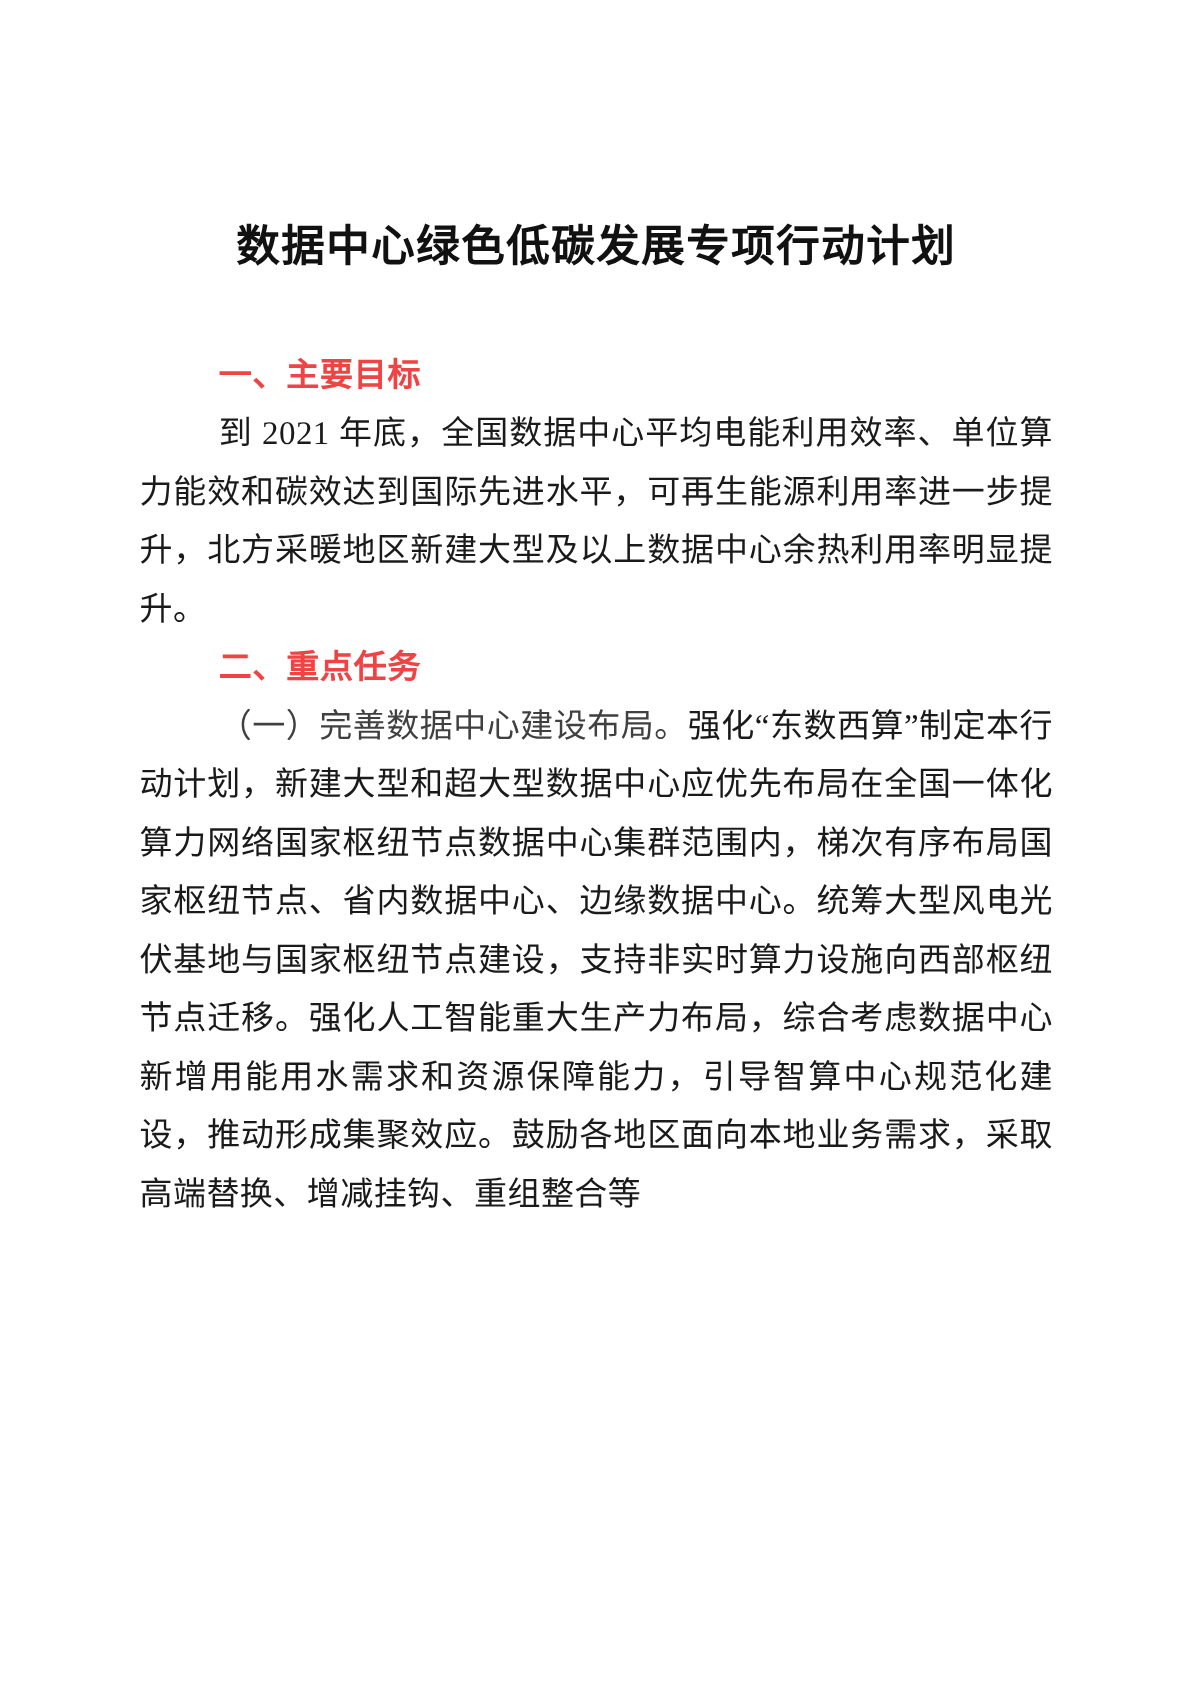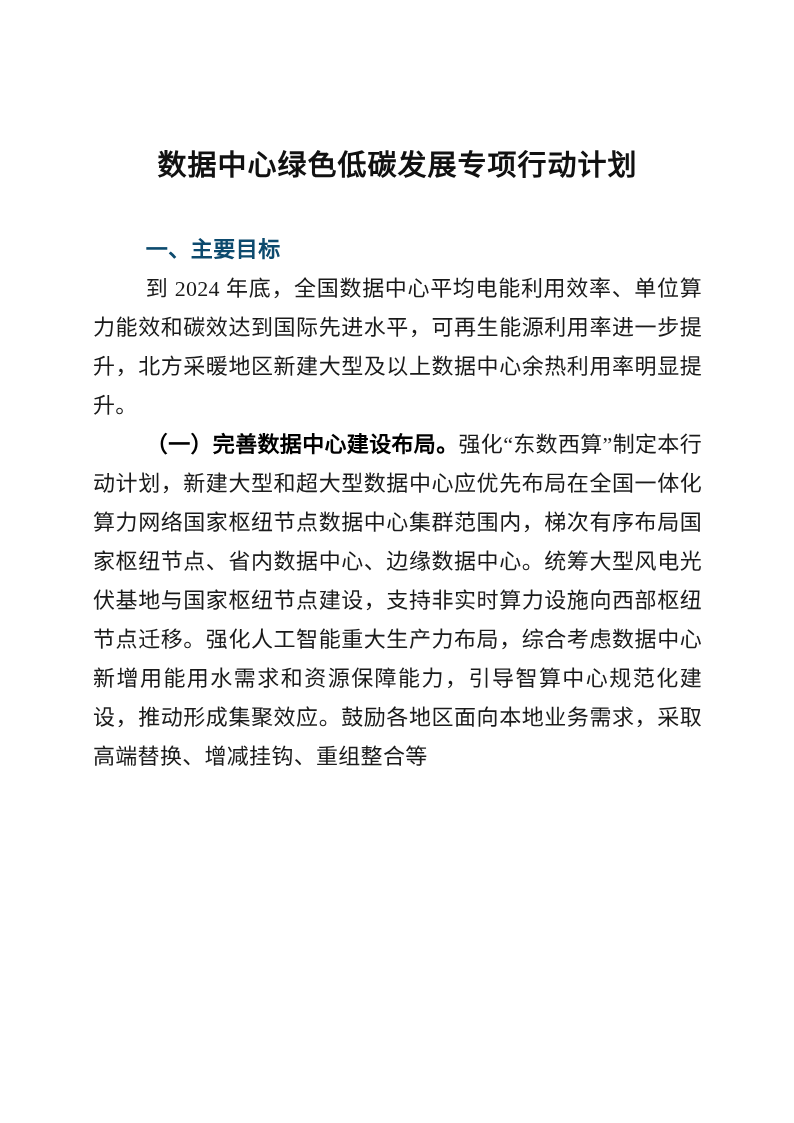--- a/index.html
+++ b/index.html
@@ -39,34 +39,35 @@
     color: #1a1a1a;
   }
   .heading {
     font-family: "Liberation Sans", "DejaVu Sans", sans-serif;
     font-size: 22px;
     line-height: 39px;
     font-weight: 700;
     text-indent: 2.4em;
     margin: 0;
     letter-spacing: 0.5px;
-    color: #0c4a6e;
+    color: #ef4444;
   }
   .lead {
-    font-weight: 700;
-    color: #000000;
+    font-weight: 400;
+    color: #404040;
   }
 </style>
 </head>
 <body>
 
 <div class="page">
   <h1 class="doc-title">数据中心绿色低碳发展专项行动计划</h1>
 
 
   <h2 class="heading">一、主要目标</h2>
 
 
-  <p class="para">到 2024 年底，全国数据中心平均电能利用效率、单位算力能效和碳效达到国际先进水平，可再生能源利用率进一步提升，北方采暖地区新建大型及以上数据中心余热利用率明显提升。</p>
+  <p class="para">到 2021 年底，全国数据中心平均电能利用效率、单位算力能效和碳效达到国际先进水平，可再生能源利用率进一步提升，北方采暖地区新建大型及以上数据中心余热利用率明显提升。</p>
 
+  <h2 class="heading">二、重点任务</h2>
 
   <p class="para"><span class="lead">（一）完善数据中心建设布局。</span><span>强化“东数西算”制定本行动计划，新建大型和超大型数据中心应优先布局在全国一体化算力网络国家枢纽节点数据中心集群范围内，梯次有序布局国家枢纽节点、省内数据中心、边缘数据中心。统筹大型风电光伏基地与国家枢纽节点建设，支持非实时算力设施向西部枢纽节点迁移。强化人工智能重大生产力布局，综合考虑数据中心新增用能用水需求和资源保障能力，引导智算中心规范化建设，推动形成集聚效应。鼓励各地区面向本地业务需求，采取高端替换、增减挂钩、重组整合等</span></p>
 </div>
 
 </body></html>

